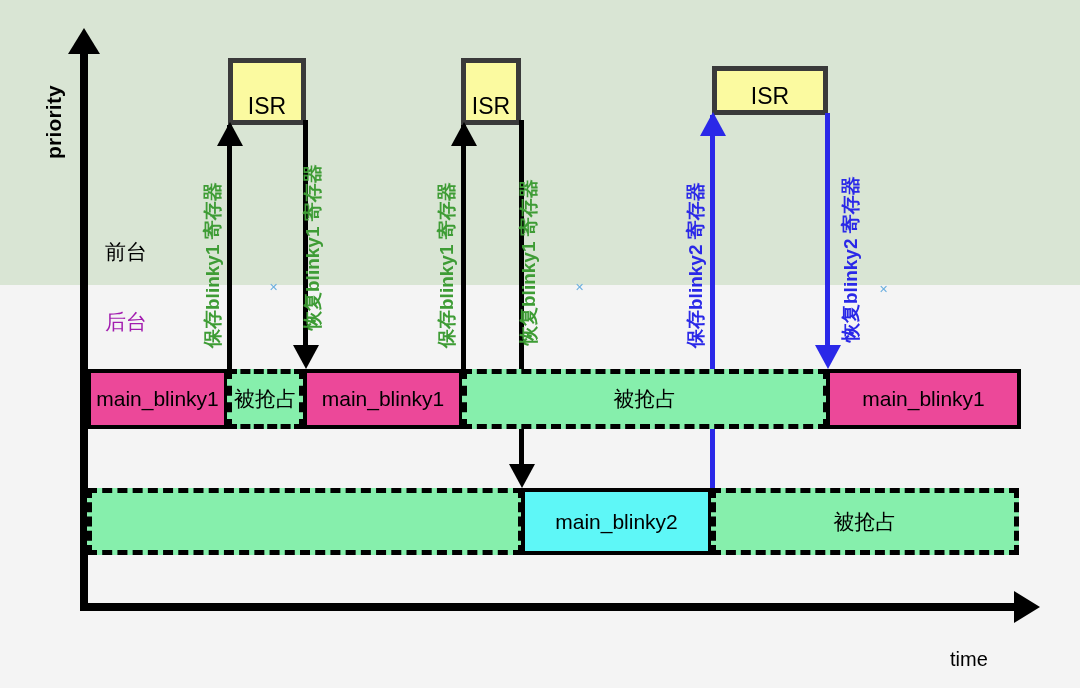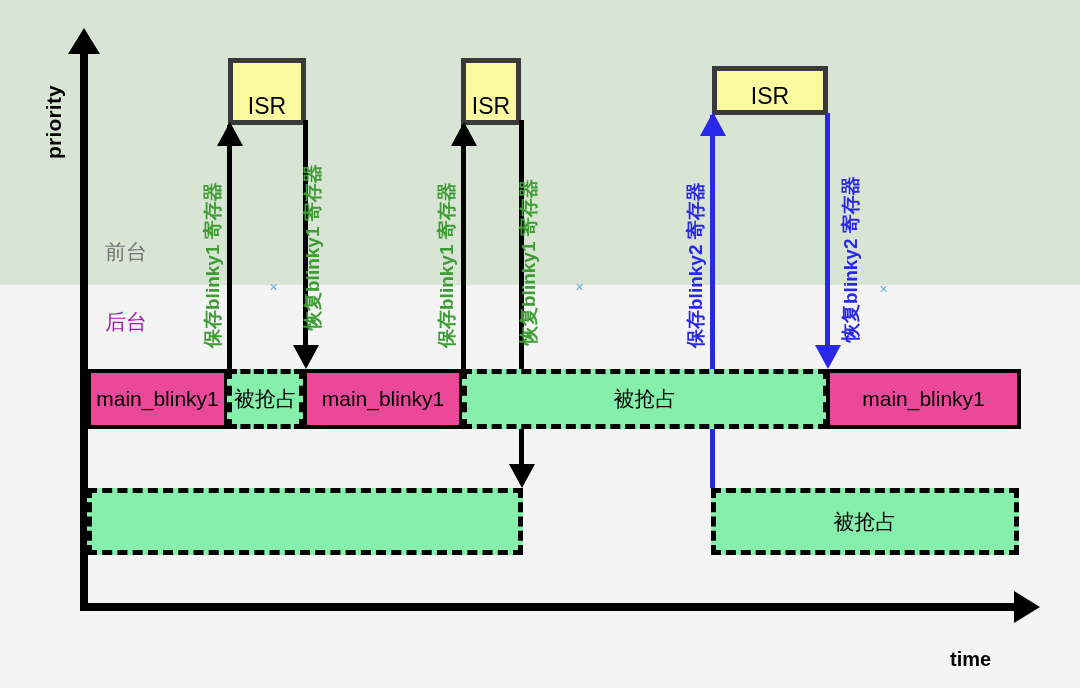--- a/index.html
+++ b/index.html
@@ -20,23 +20,23 @@
   
   .axis-y{position:absolute;left:80px;top:44px;width:8px;height:566px;background:#000;}
   .axis-y-head{position:absolute;left:68px;top:28px;width:0;height:0;
     border-left:16px solid transparent;border-right:16px solid transparent;border-bottom:26px solid #000;}
   .axis-x{position:absolute;left:80px;top:603px;width:940px;height:8px;background:#000;}
   .axis-x-head{position:absolute;left:1014px;top:591px;width:0;height:0;
     border-top:16px solid transparent;border-bottom:16px solid transparent;border-left:26px solid #000;}
 
   .lbl-priority{position:absolute;left:-6px;top:110px;width:120px;text-align:center;
     transform:rotate(-90deg);font-size:21px;font-weight:bold;color:#000;letter-spacing:.2px;}
-  .lbl-time{position:absolute;left:950px;top:648px;font-size:20px;font-weight:bold;color:#000;}
+  .lbl-time{position:absolute;left:950px;top:648px;font-size:20px;font-weight:normal;color:#000;}
 
-  .lbl-fore{position:absolute;left:105px;top:238px;font-size:21px;color:#737373;font-weight:500;}
+  .lbl-fore{position:absolute;left:105px;top:238px;font-size:21px;color:#000000;font-weight:500;}
   .lbl-back{position:absolute;left:105px;top:308px;font-size:21px;color:#a21caf;font-weight:500;font-family:Liberation Serif, serif;}
 
   
   .isr{position:absolute;background:#fbfaa0;border:5px solid #3a3a3a;
     display:flex;align-items:flex-end;justify-content:center;
     font-size:23px;color:#000;box-sizing:border-box;}
 
   
   .vline{position:absolute;width:5px;background:#000;}
   .vline.blue{background:#2a28e8;width:5px;}
@@ -140,20 +140,23 @@
     <span>main_blinky1</span>
   </div>
   <div class="bar preempt" style="left:462px;top:369px;width:366px;height:60px;">
     <span>被抢占</span>
   </div>
   <div class="bar green" style="left:826px;top:369px;width:195px;height:60px;">
     <span>main_blinky1</span>
   </div>
 
   <div class="bar preempt" style="left:87px;top:488px;width:436px;height:67px;"></div>
+  <div class="bar cyan" style="left:521px;top:488px;width:191px;height:67px;">
+    <span>main_blinky2</span>
+  </div>
   <div class="bar preempt" style="left:711px;top:488px;width:308px;height:67px;">
     <span>被抢占</span>
   </div>
 
   <div class="xmark" style="left:269px;top:282px;">✕</div>
   <div class="xmark" style="left:575px;top:282px;">✕</div>
   <div class="xmark" style="left:879px;top:284px;">✕</div>
 
 
 </div>

